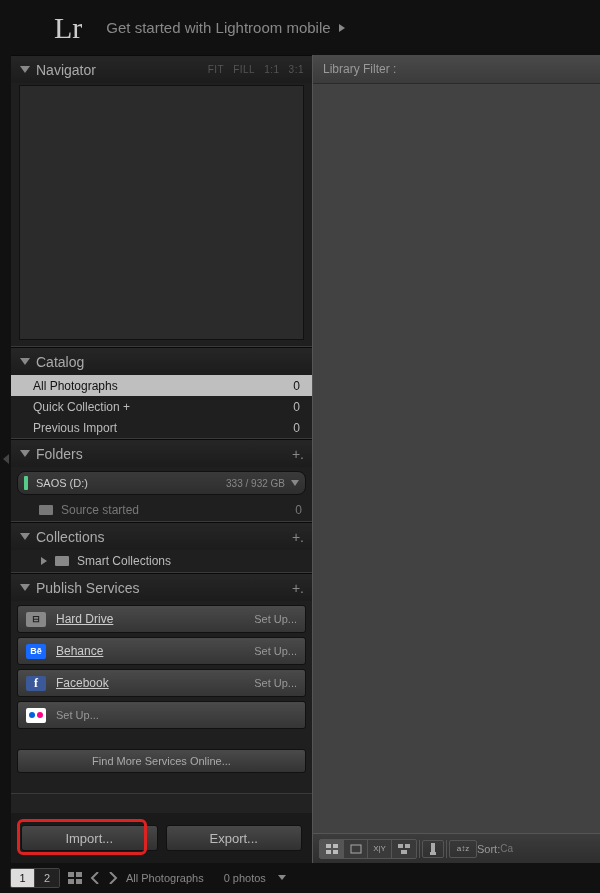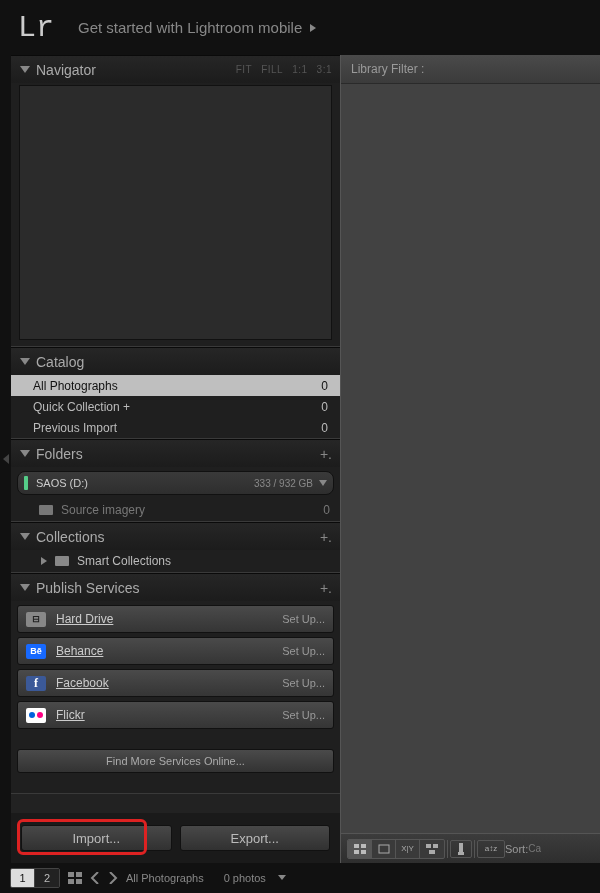--- a/index.html
+++ b/index.html
@@ -1,25 +1,25 @@
 <!DOCTYPE html>
 <html><head>
 <meta charset="utf-8">
 <style>
 html,body{margin:0;padding:0;width:600px;height:893px;background:#000;font-family:"Helvetica Neue",Arial,sans-serif;color:#aaa;font-size:12px;overflow:hidden;}
 *{box-sizing:border-box;}
 .app{width:600px;height:893px;position:relative;background:#1a1a1a;}
 
 .hdr{height:55px;display:flex;align-items:center;padding:0 18px;background:#111;}
-.logo{color:#ccc;font-family:Liberation Mono, monospace;font-size:30px;font-weight:300;}
+.logo{color:#ccc;font-family:Liberation Serif, serif;font-size:30px;font-weight:300;margin-left:36px;}
 .hdr-link{margin-left:24px;color:#888;font-size:15px;display:flex;align-items:center;gap:8px;cursor:pointer;}
 .hdr-link .tri{width:0;height:0;border-left:6px solid #888;border-top:4px solid transparent;border-bottom:4px solid transparent;}
 
 .main{display:flex;height:808px;}
-.left{width:329px;background:#222;display:flex;flex-direction:column;position:relative;}
+.left{width:301px;background:#222;display:flex;flex-direction:column;position:relative;}
 .gut{width:11px;background:#111;display:flex;align-items:center;justify-content:center;}
 .gut .tr{width:0;height:0;border-right:6px solid #444;border-top:5px solid transparent;border-bottom:5px solid transparent;}
 .right{flex:1;background:#424242;border-left:1px solid #555;display:flex;flex-direction:column;}
 .filter{height:29px;border-bottom:1px solid #2a2a2a;background:linear-gradient(#4a4a4a,#3b3b3b);display:flex;align-items:center;padding:0 10px;color:#9a9a9a;font-size:12px;}
 .grid-area{flex:1;background:#424242;}
 
 .panel{border-top:1px solid #0a0a0a;border-bottom:1px solid #3a3a3a;background:#1f1f1f;}
 .ph{height:27px;display:flex;align-items:center;padding:0 8px;background:linear-gradient(#262626,#1c1c1c);cursor:pointer;}
 .ph .disc{width:11px;height:11px;margin-right:6px;display:flex;align-items:center;justify-content:center;}
 .ph .disc::before{content:"";width:0;height:0;border-left:5px solid transparent;border-right:5px solid transparent;border-top:7px solid #888;}
@@ -135,21 +135,21 @@
           <span class="plus">+.</span>
         </div>
         <div class="drive">
           <span class="bar"></span>
           <span class="nm">SAOS (D:)</span>
           <span class="sz">333 / 932 GB</span>
           <span class="dsc"></span>
         </div>
         <div class="subf">
           <span class="ficon"></span>
-          <span class="nm">Source imagery</span>
+          <span class="nm">Source started</span>
           <span>0</span>
         </div>
       </div>
 
       <div class="panel">
         <div class="ph">
           <span class="disc"></span>
           <span class="lbl">Collections</span>
           <span class="plus">+.</span>
         </div>
@@ -181,21 +181,20 @@
           <span class="nm">Facebook</span>
           <span class="act">Set Up...</span>
         </div>
         <div class="pub">
           <span class="picon" style="background:#fff;">
             <svg width="16" height="8">
                 <circle cx="4" cy="4" r="3" fill="#0063dc"></circle>
                 <circle cx="12" cy="4" r="3" fill="#ff0084"></circle>
               </svg>
           </span>
-          <span class="nm">Flickr</span>
           <span class="act">Set Up...</span>
         </div>
         <div class="findmore">Find More Services Online...</div>
       </div>
 
       <div class="btm">
         <div class="bigbtn">Import...</div>
         <div class="bigbtn">Export...</div>
         <div class="highlight" style="left:6px;bottom:8px;width:130px;height:36px;"></div>
       </div>

